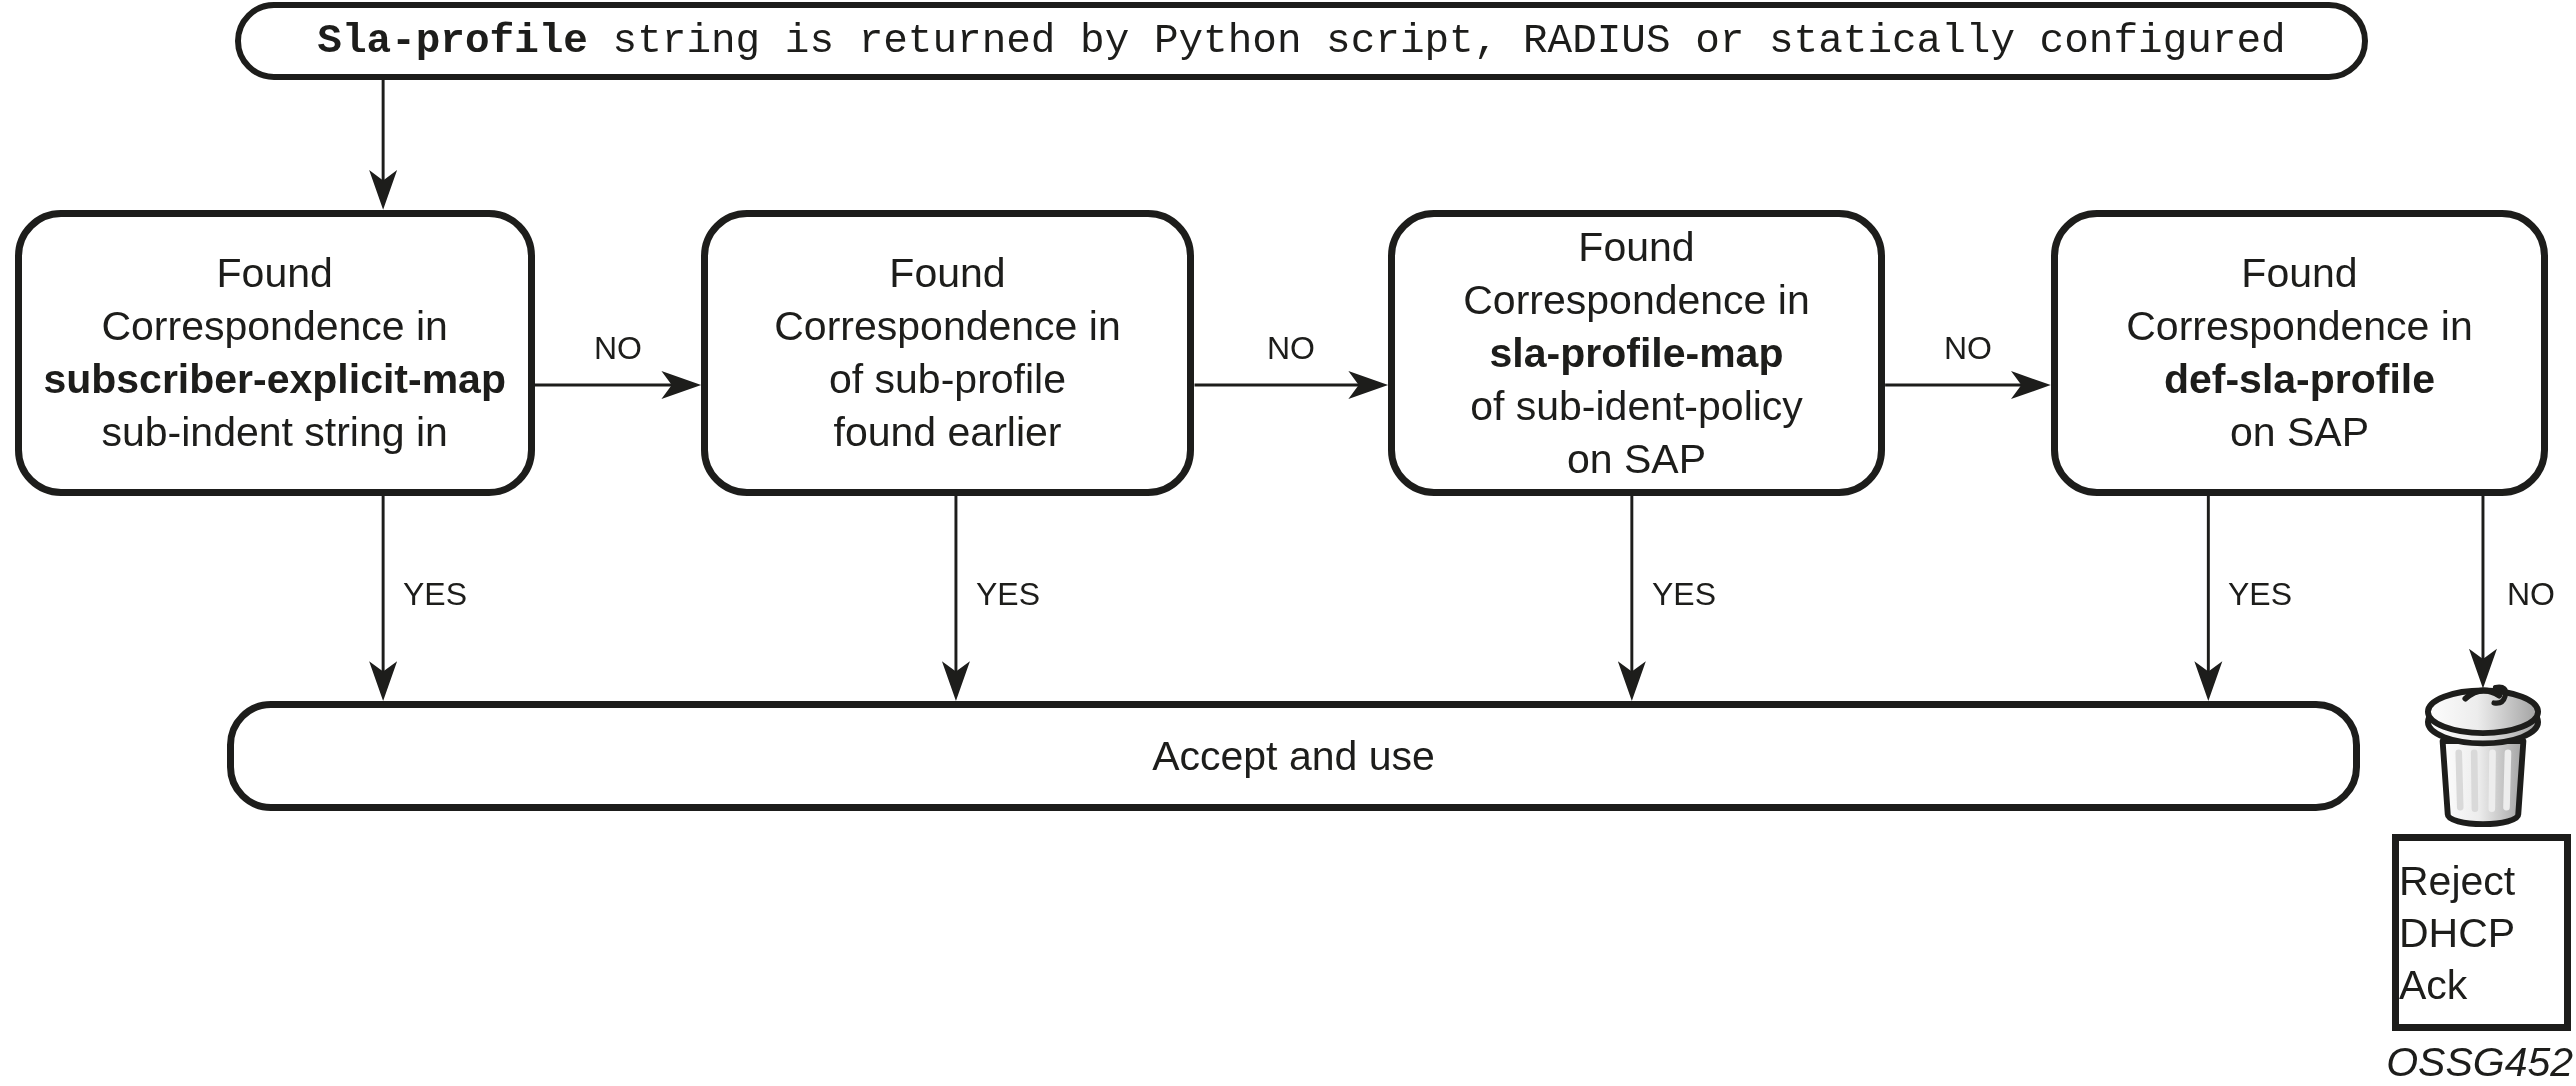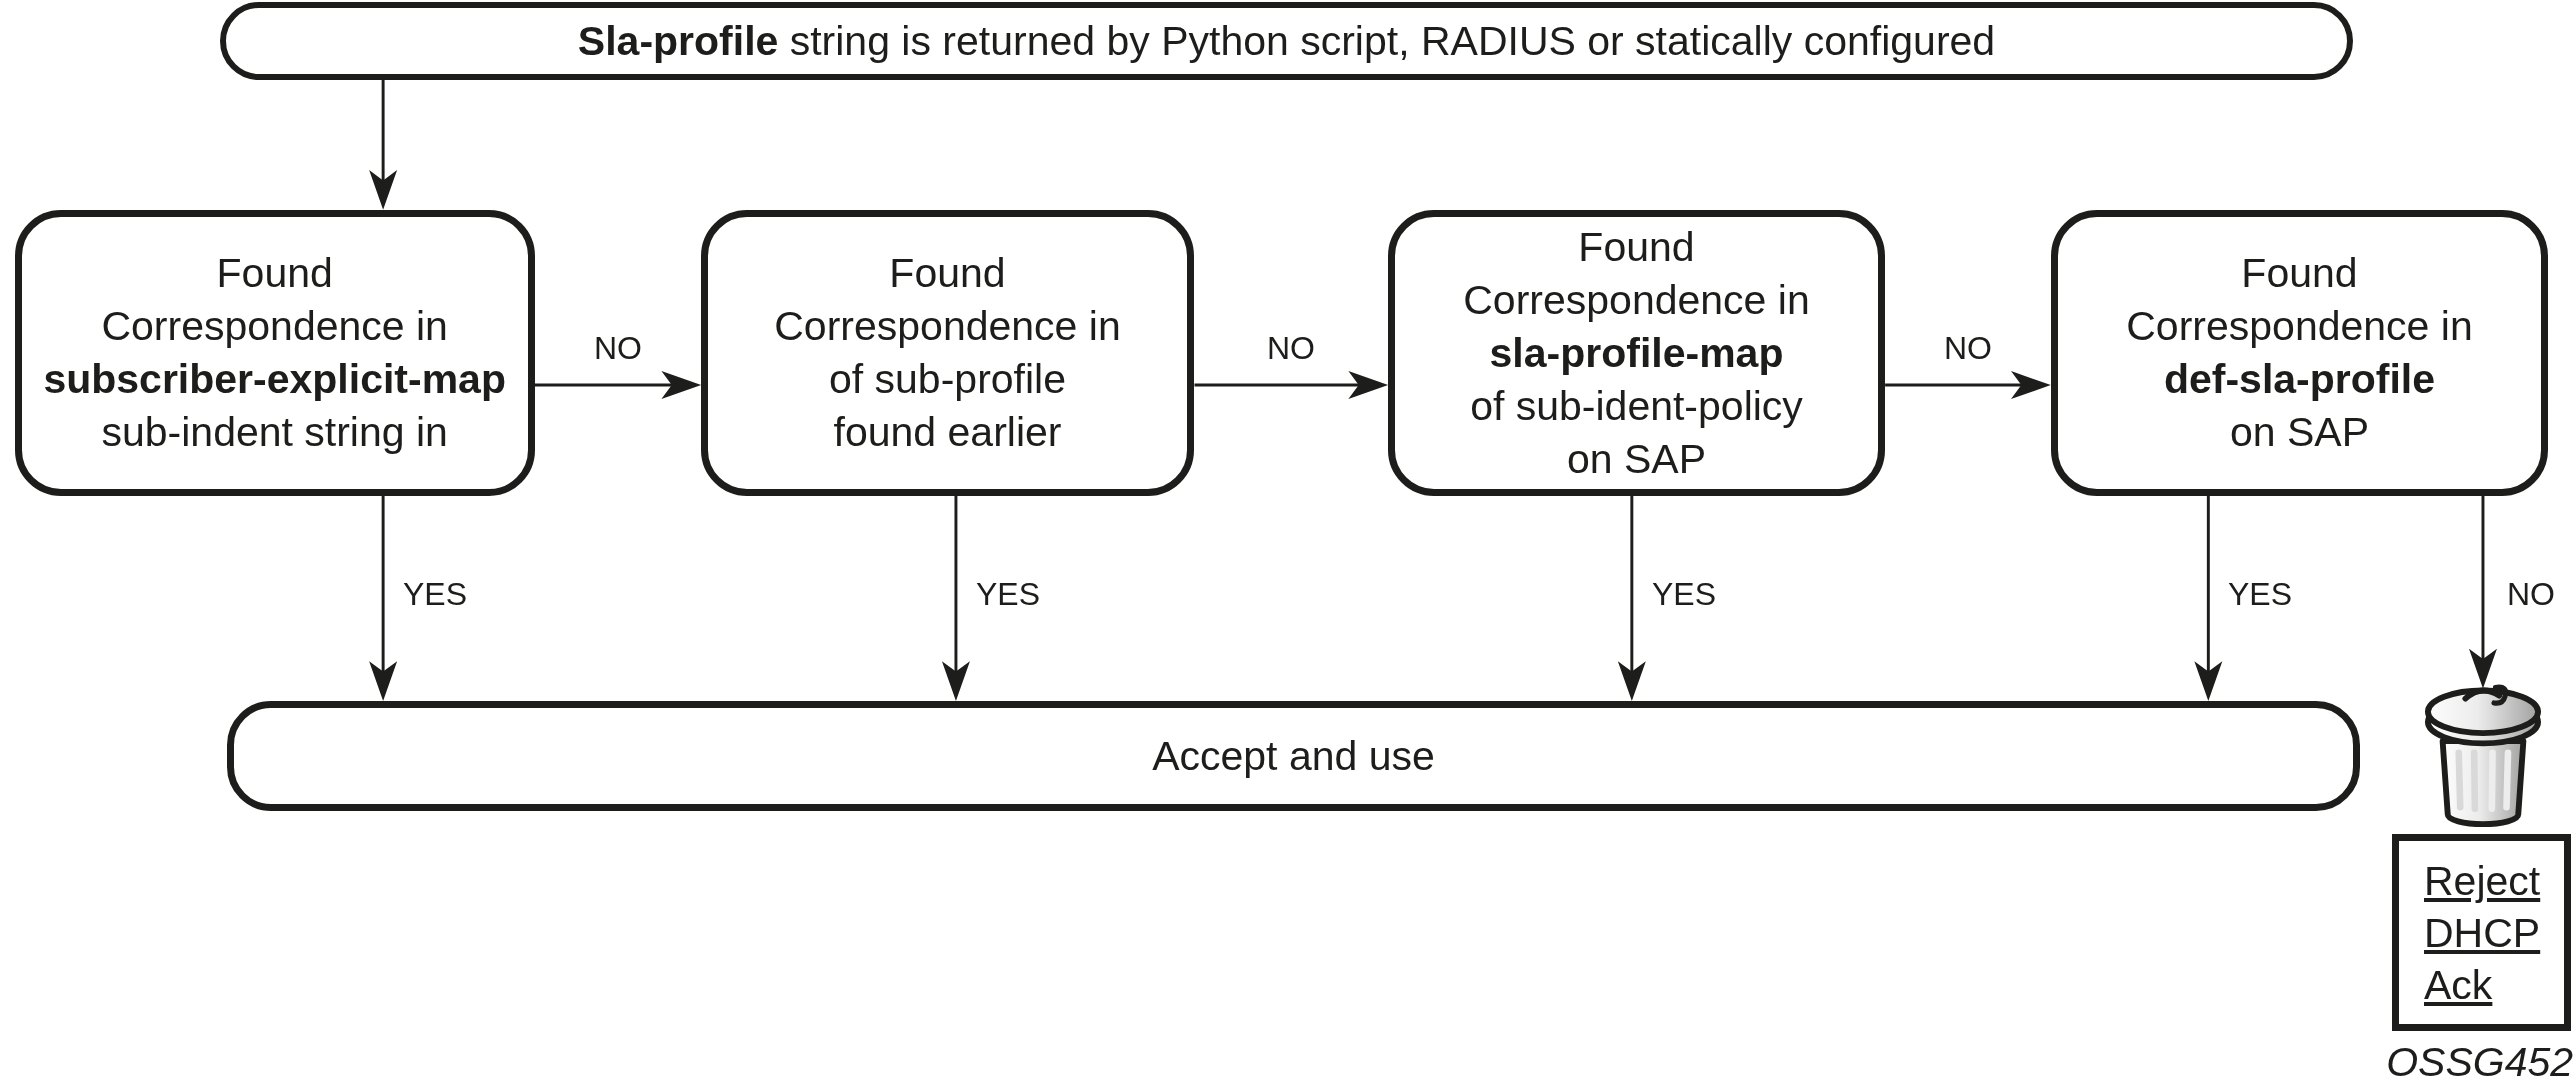--- a/index.html
+++ b/index.html
@@ -4,21 +4,21 @@
 <style>
   html,body{margin:0;padding:0;background:#ffffff;}
   .canvas{
     position:relative;width:2576px;height:1086px;background:#ffffff;overflow:hidden;
     font-family:"Liberation Sans",sans-serif;color:#1d1d1b;
   }
   .pill{
     position:absolute;box-sizing:border-box;background:#fff;border:7.4px solid #1d1d1b;
     display:flex;align-items:center;justify-content:center;font-size:41px;white-space:pre;
   }
-  #title-pill{left:220px;top:2.2px;width:2133px;height:78px;border-width:6.6px;border-radius:40px;}
+  #title-pill{left:235px;top:2.2px;width:2133px;height:78px;border-width:6.6px;border-radius:40px;font-family:Liberation Mono, monospace;}
   #accept-pill{left:227px;top:701px;width:2133px;height:110px;border-radius:44px;}
   .dbox{
     position:absolute;top:210px;height:286px;box-sizing:border-box;background:#fff;
     border:7.4px solid #1d1d1b;border-radius:46px;
     display:flex;flex-direction:column;align-items:center;justify-content:center;
     font-size:41px;line-height:53px;text-align:center;
   }
   #box-1{left:14.7px;width:520px;}
   #box-2{left:701px;width:493px;}
   #box-3{left:1388px;width:497px;}
@@ -27,21 +27,21 @@
   .tline.bold{font-weight:bold;}
   .lbl{position:absolute;font-size:32px;line-height:43px;white-space:nowrap;}
   .lbl.center{transform:translateX(-50%);}
   #connectors{position:absolute;left:0;top:0;width:2576px;height:1086px;}
   #connectors line{stroke:#1d1d1b;stroke-width:4px;}
   #connectors polygon{fill:#1d1d1b;stroke:none;}
   #reject-box{
     position:absolute;left:2392px;top:834px;width:179px;height:197px;box-sizing:border-box;
     background:#fff;border:7.4px solid #1d1d1b;
     display:flex;flex-direction:column;justify-content:center;
-    padding-left:25px;font-size:41px;line-height:52px;text-align:left;text-decoration:underline;
+    font-size:41px;line-height:52px;text-align:left;
   }
   #trash-icon{position:absolute;left:2424px;top:678px;width:118px;height:152px;}
   #watermark{
     position:absolute;right:2.9px;top:1044px;font-family:Liberation Sans, sans-serif;
     font-style:italic;font-size:41px;line-height:37px;
   }
 </style>
 </head>
 <body>
 

